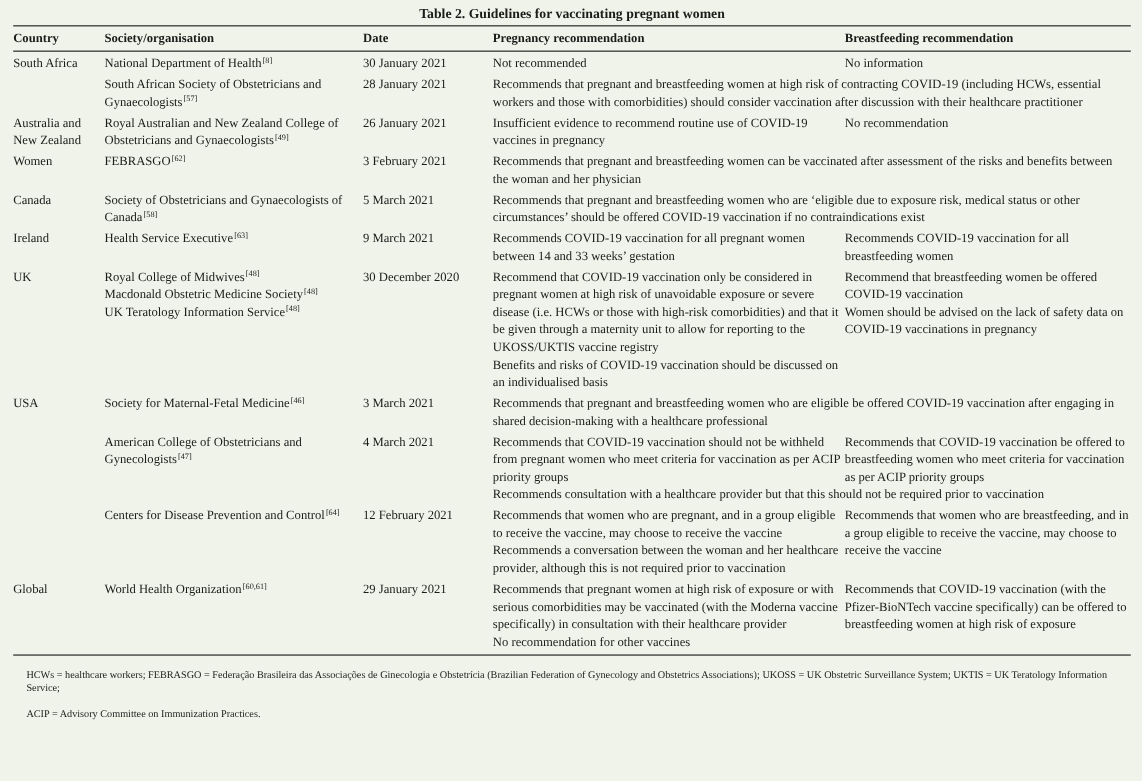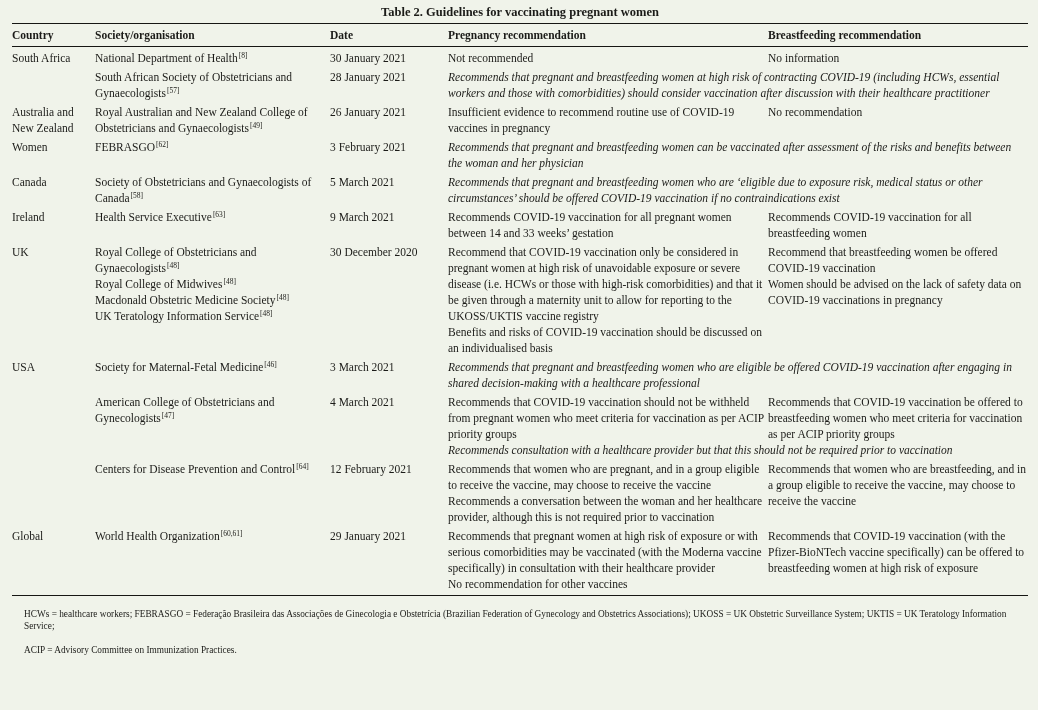--- a/index.html
+++ b/index.html
@@ -40,21 +40,21 @@
   }
   .entry {
     margin-bottom: 3px;
   }
   .c { padding-right: 0; }
   .col-country { grid-column: 1; grid-row: 1; }
   .col-society { grid-column: 2; grid-row: 1; }
   .col-date    { grid-column: 3; grid-row: 1; }
   .col-preg    { grid-column: 4; }
   .col-breast  { grid-column: 5; }
-  .col-span    { grid-column: 4 / 6; font-style: italic; }
+  .col-span    { grid-column: 4 / 6; }
   .c p { margin: 0; }
   .ref {
     font-size: 7.5px;
     line-height: 0;
     position: relative;
     top: -4px;
     margin-left: 1px;
   }
   .footnotes {
     margin-top: 4px;
@@ -148,21 +148,20 @@
         <div class="c col-preg">
           <p>Recommends COVID-19 vaccination for all pregnant women between 14 and 33 weeks’ gestation</p>
         </div>
         <div class="c col-breast">
           <p>Recommends COVID-19 vaccination for all breastfeeding women</p>
         </div>
       </div>
       <div class="grid-row entry">
         <div class="c col-country">UK</div>
         <div class="c col-society">
-          <div class="soc-line">Royal College of Obstetricians and Gynaecologists<span class="ref">[48]</span></div>
           <div class="soc-line">Royal College of Midwives<span class="ref">[48]</span></div>
           <div class="soc-line">Macdonald Obstetric Medicine Society<span class="ref">[48]</span></div>
           <div class="soc-line">UK Teratology Information Service<span class="ref">[48]</span></div>
         </div>
         <div class="c col-date">30 December 2020</div>
         <div class="c col-preg">
           <p>Recommend that COVID-19 vaccination only be considered in pregnant women at high risk of unavoidable exposure or severe disease (i.e. HCWs or those with high-risk comorbidities) and that it be given through a maternity unit to allow for reporting to the UKOSS/UKTIS vaccine registry</p>
           <p>Benefits and risks of COVID-19 vaccination should be discussed on an individualised basis</p>
         </div>
         <div class="c col-breast">

